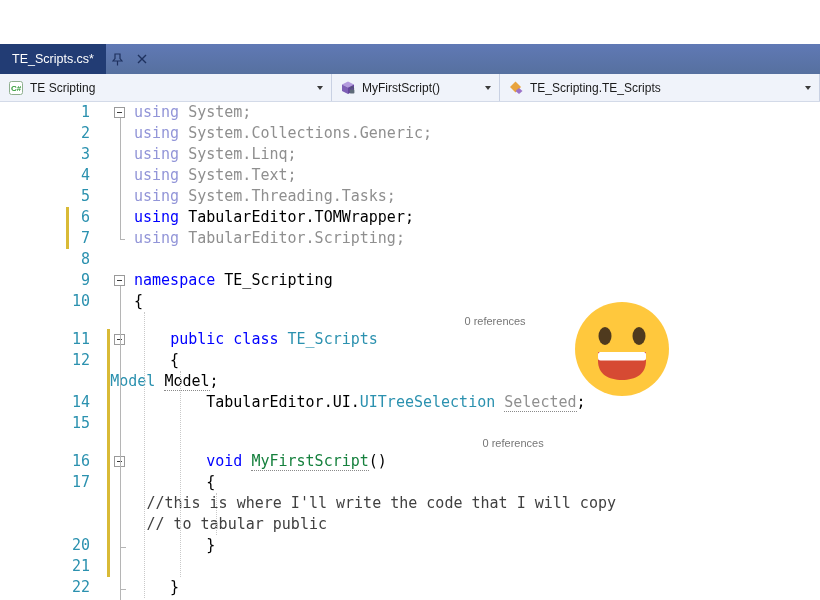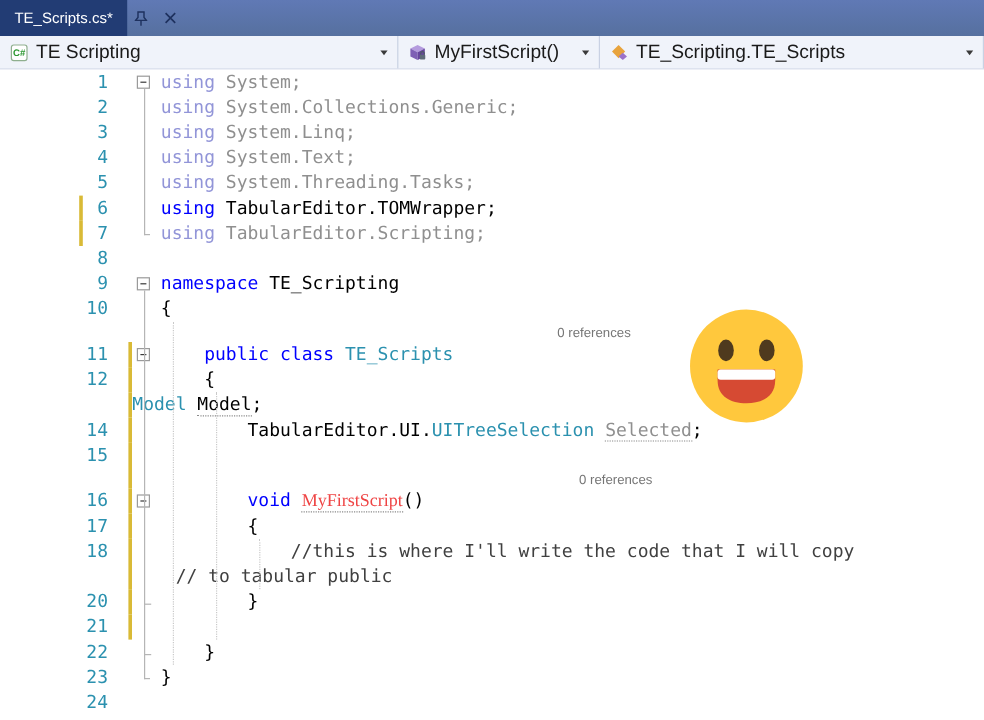--- a/index.html
+++ b/index.html
@@ -1,31 +1,31 @@
 <!DOCTYPE html>
 <html><head>
 <meta charset="utf-8">
 <style>
   html,body{margin:0;padding:0;background:#fff;}
   .window{width:820px;height:600px;overflow:hidden;position:relative;
           font-family:"Liberation Sans","DejaVu Sans",sans-serif;}
 
   
-  .tabstrip{height:30px;background:linear-gradient(#6079B5,#56709F);display:flex;align-items:stretch;}
+  .tabstrip{height:30px;background:linear-gradient(#6079B5,#56709F);display:flex;align-items:stretch;margin-top:44px;}
   .doc-tab{background:#223C74;color:#fff;display:flex;align-items:center;
            padding:0 12px;font-size:12.5px;cursor:pointer;}
   .tab-tool{width:24px;display:flex;align-items:center;justify-content:center;cursor:pointer;}
 
   
   .navbar{height:28px;background:#F0F3FA;border-bottom:1px solid #D3DAE8;display:flex;align-items:stretch;box-sizing:border-box;}
   .combo{display:flex;align-items:center;padding:0 8px;border-right:1px solid #C9D1E3;cursor:pointer;box-sizing:border-box;}
   .combo-1{width:332px;}
   .combo-2{width:320px;}
   .combo-3{flex:1;}
-  .combo .lbl{font-size:16px;color:#1A1A1A;margin-left:6px;white-space:nowrap;}
+  .combo .lbl{font-size:12px;color:#1A1A1A;margin-left:6px;white-space:nowrap;}
   .chev{width:0;height:0;border-left:3.5px solid transparent;border-right:3.5px solid transparent;
         border-top:4px solid #3A3A3A;margin-left:auto;}
   .cicon{flex:none;display:flex;align-items:center;}
 
   
   .editor{position:relative;height:542px;background:#fff;overflow:hidden;cursor:text;}
   #rows{position:relative;}
   .row{display:flex;position:relative;}
   .code-row{height:21px;line-height:21px;}
   .lens-row{height:17px;line-height:17px;text-align:center;}
@@ -34,21 +34,21 @@
   .outcol{width:38px;flex:none;position:relative;}
   .codecell{flex:1;white-space:pre;font-family:"DejaVu Sans Mono","Liberation Mono",monospace;
             font-size:15px;color:#000;}
   .lens{font-family:"Liberation Sans",sans-serif;font-size:11px;color:#767676;cursor:pointer;}
 
   .tk-k{color:#0000FF;}
   .tk-kf{color:#9295D8;}
   .tk-f{color:#8F8F8F;}
   .tk-p{color:#000000;}
   .tk-t{color:#2B91AF;}
-  .tk-m{color:#ef4444;font-family:Liberation Serif, serif;}
+  .tk-m{color:#15803d;}
   .tk-c{color:#404040;margin-top:17px;}
   .dots{border-bottom:1px dotted #8A8A8A;}
 
   .foldbox{position:absolute;left:18px;top:50%;margin-top:-6px;width:11px;height:11px;
            border:1px solid #9A9A9A;background:#fff;box-sizing:border-box;cursor:pointer;}
   .foldbox::after{content:"";position:absolute;left:2px;right:2px;top:4px;height:1px;background:#3A3A3A;}
 
   .chg{position:absolute;top:0;bottom:0;width:3px;background:#D9BA36;}
   .chg-a{left:66px;}
   .chg-b{left:107px;}
@@ -227,21 +227,20 @@
           <div class="codecell"><span class="tk-p">        </span><span class="tk-k">void</span><span class="tk-p"> </span><span class="tk-m dots">MyFirstScript</span><span class="tk-p">()</span></div>
         </div>
         <div class="row code-row">
           <div class="chg chg-b"></div>
           <div class="lnum">17</div>
           <div class="outcol"></div>
           <div class="codecell"><span class="tk-p">        {</span></div>
         </div>
         <div class="row code-row">
           <div class="chg chg-b"></div>
-          <div class="lnum">18</div>
           <div class="outcol"></div>
           <div class="codecell"><span class="tk-p">            </span><span class="tk-c">//this is where I'll write the code that I will copy</span></div>
         </div>
         <div class="row code-row">
           <div class="chg chg-b"></div>
           <div class="outcol"></div>
           <div class="codecell"><span class="tk-p">            </span><span class="tk-c">// to tabular public</span></div>
         </div>
         <div class="row code-row">
           <div class="chg chg-b"></div>

